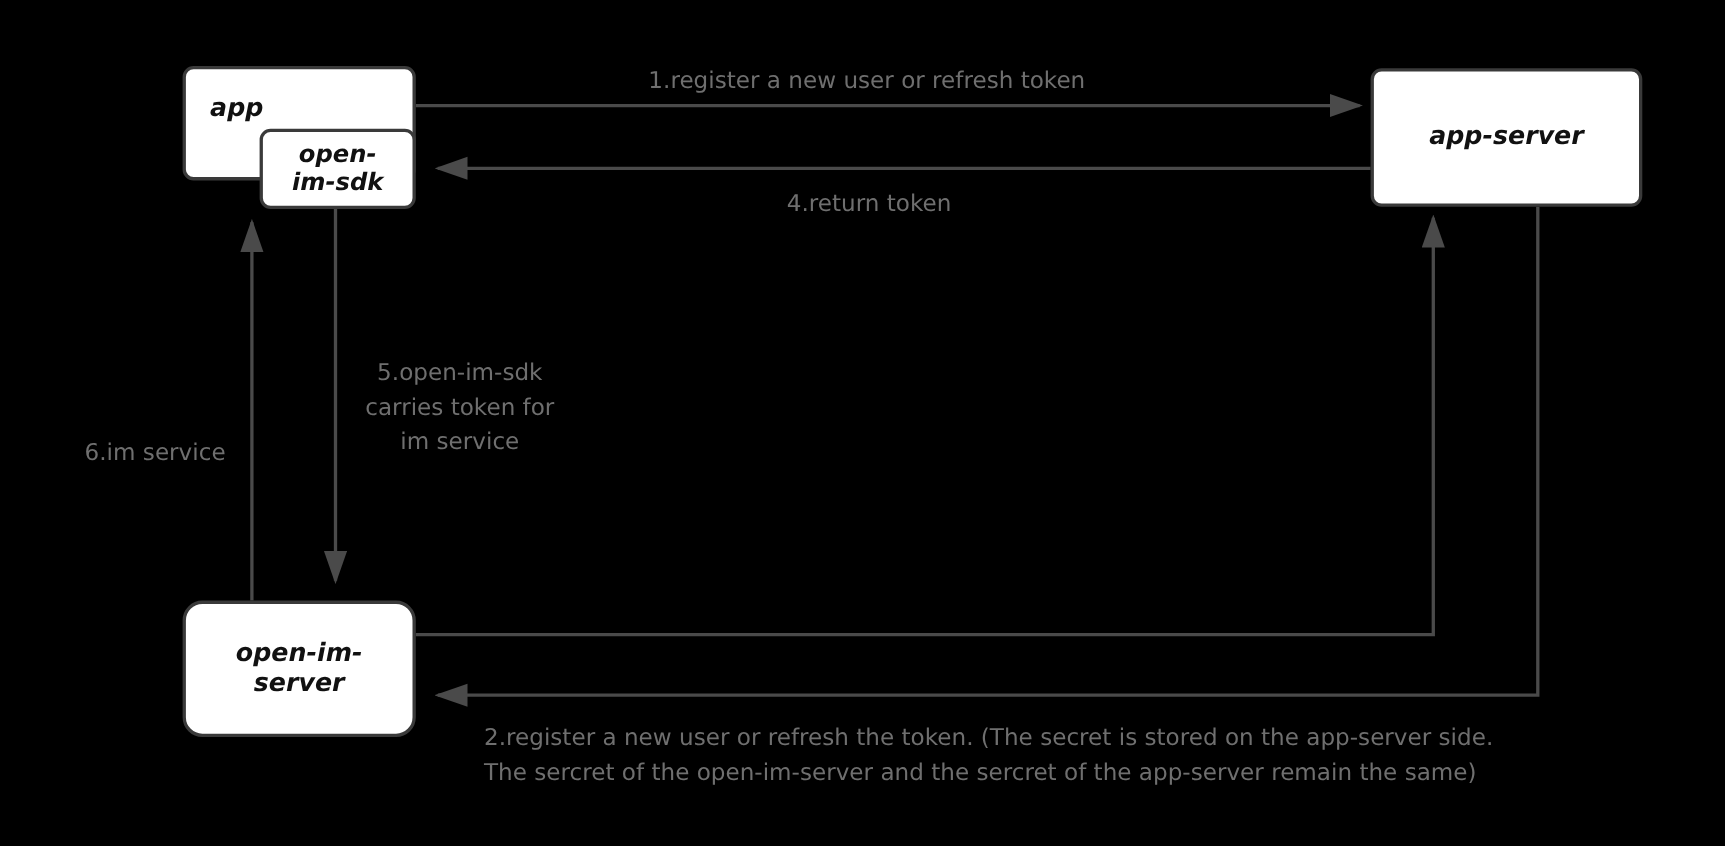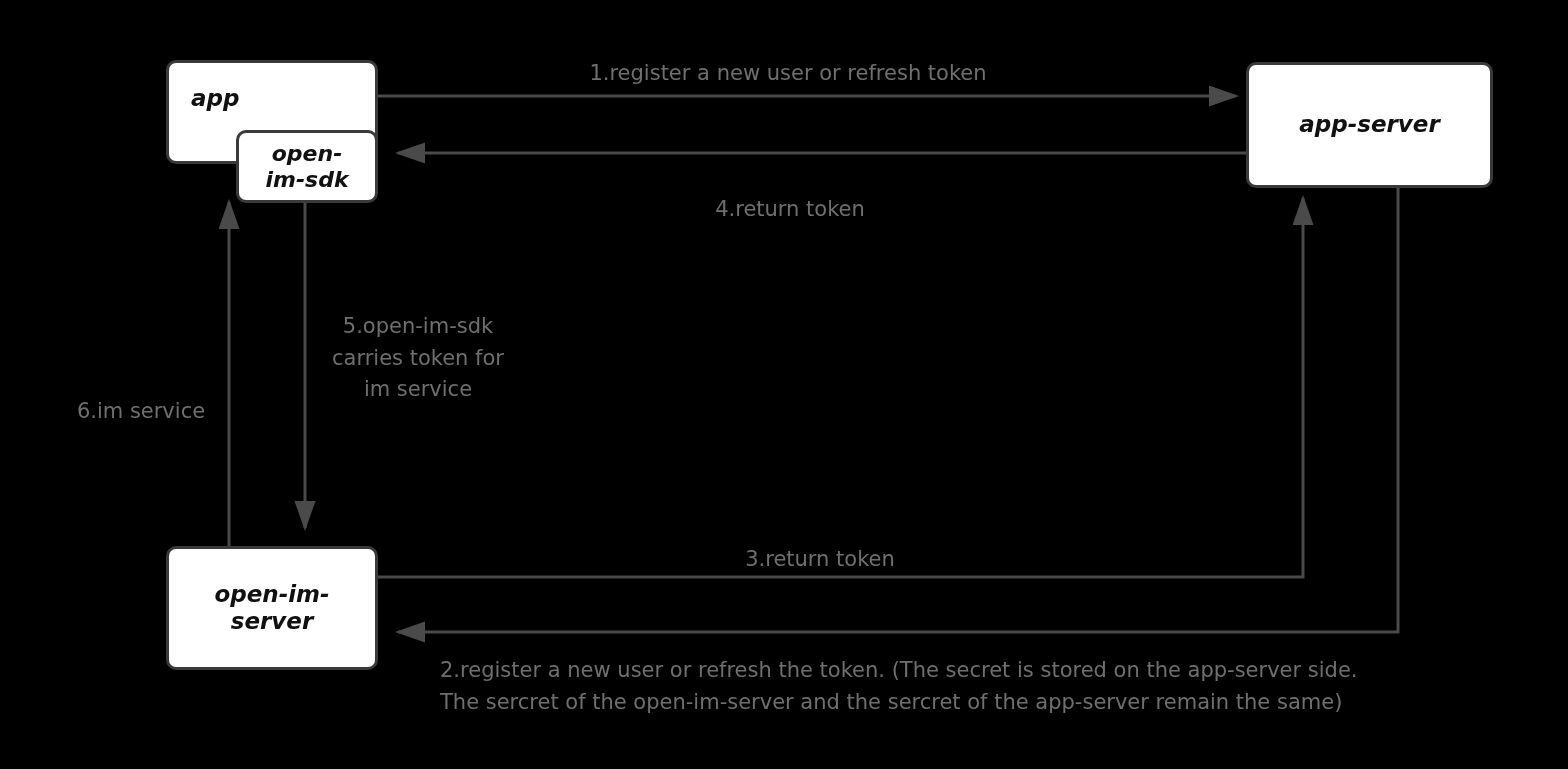--- a/index.html
+++ b/index.html
@@ -42,52 +42,53 @@
     top: 60px;
     width: 212px;
     height: 104px;
     align-items: flex-start;
     justify-content: flex-start;
     padding: 22px 0 0 22px;
     font-size: 23px;
   }
   #node-sdk {
     left: 236px;
-    top: 130px;
+    top: 117px;
     width: 142px;
     height: 73px;
     font-size: 22px;
     border-width: 3px;
   }
   #node-app-server {
     left: 1246px;
     top: 62px;
     width: 247px;
     height: 126px;
     font-size: 23px;
   }
   #node-openim-server {
     left: 166px;
     top: 546px;
     width: 212px;
     height: 124px;
     font-size: 23px;
     padding: 0 10px;
+    border-radius: 18px;
   }
   .edge-label {
     position: absolute;
     color: #6f6f6f;
     font-size: 21px;
     line-height: 1.5;
     white-space: pre-line;
     text-align: center;
   }
   #label-1 { left: 548px; top: 58px; width: 480px; }
-  #label-4 { left: 600px; top: 170px; width: 380px; margin-top: 24px; }
-  #label-5 { left: 310px; top: 311px; width: 216px; }
+  #label-4 { left: 600px; top: 170px; width: 380px; }
+  #label-5 { left: 310px; top: 323px; width: 216px; }
   #label-6 { left: 46px; top: 356px; width: 190px; margin-top: 40px; }
   #label-3 { left: 630px; top: 544px; width: 380px; }
   #label-2 { left: 440px; top: 655px; width: 1090px; text-align: left; }
 </style>
 </head>
 <body>
 
 <div id="canvas">
 
   <svg class="layer" viewBox="0 0 1568 769">
@@ -139,17 +140,16 @@
     <span style="white-space:pre-line;">open-im-
 server</span>
   </div>
 
   <div class="edge-label" id="label-1">1.register a new user or refresh token</div>
   <div class="edge-label" id="label-4">4.return token</div>
   <div class="edge-label" id="label-5">5.open-im-sdk
 carries token for
 im service</div>
   <div class="edge-label" id="label-6">6.im service</div>
-  <div class="edge-label" id="label-3">3.return token</div>
   <div class="edge-label" id="label-2">2.register a new user or refresh the token. (The secret is stored on the app-server side.
 The sercret of the open-im-server and the sercret of the app-server remain the same)</div>
 
 </div>
 
 </body></html>

